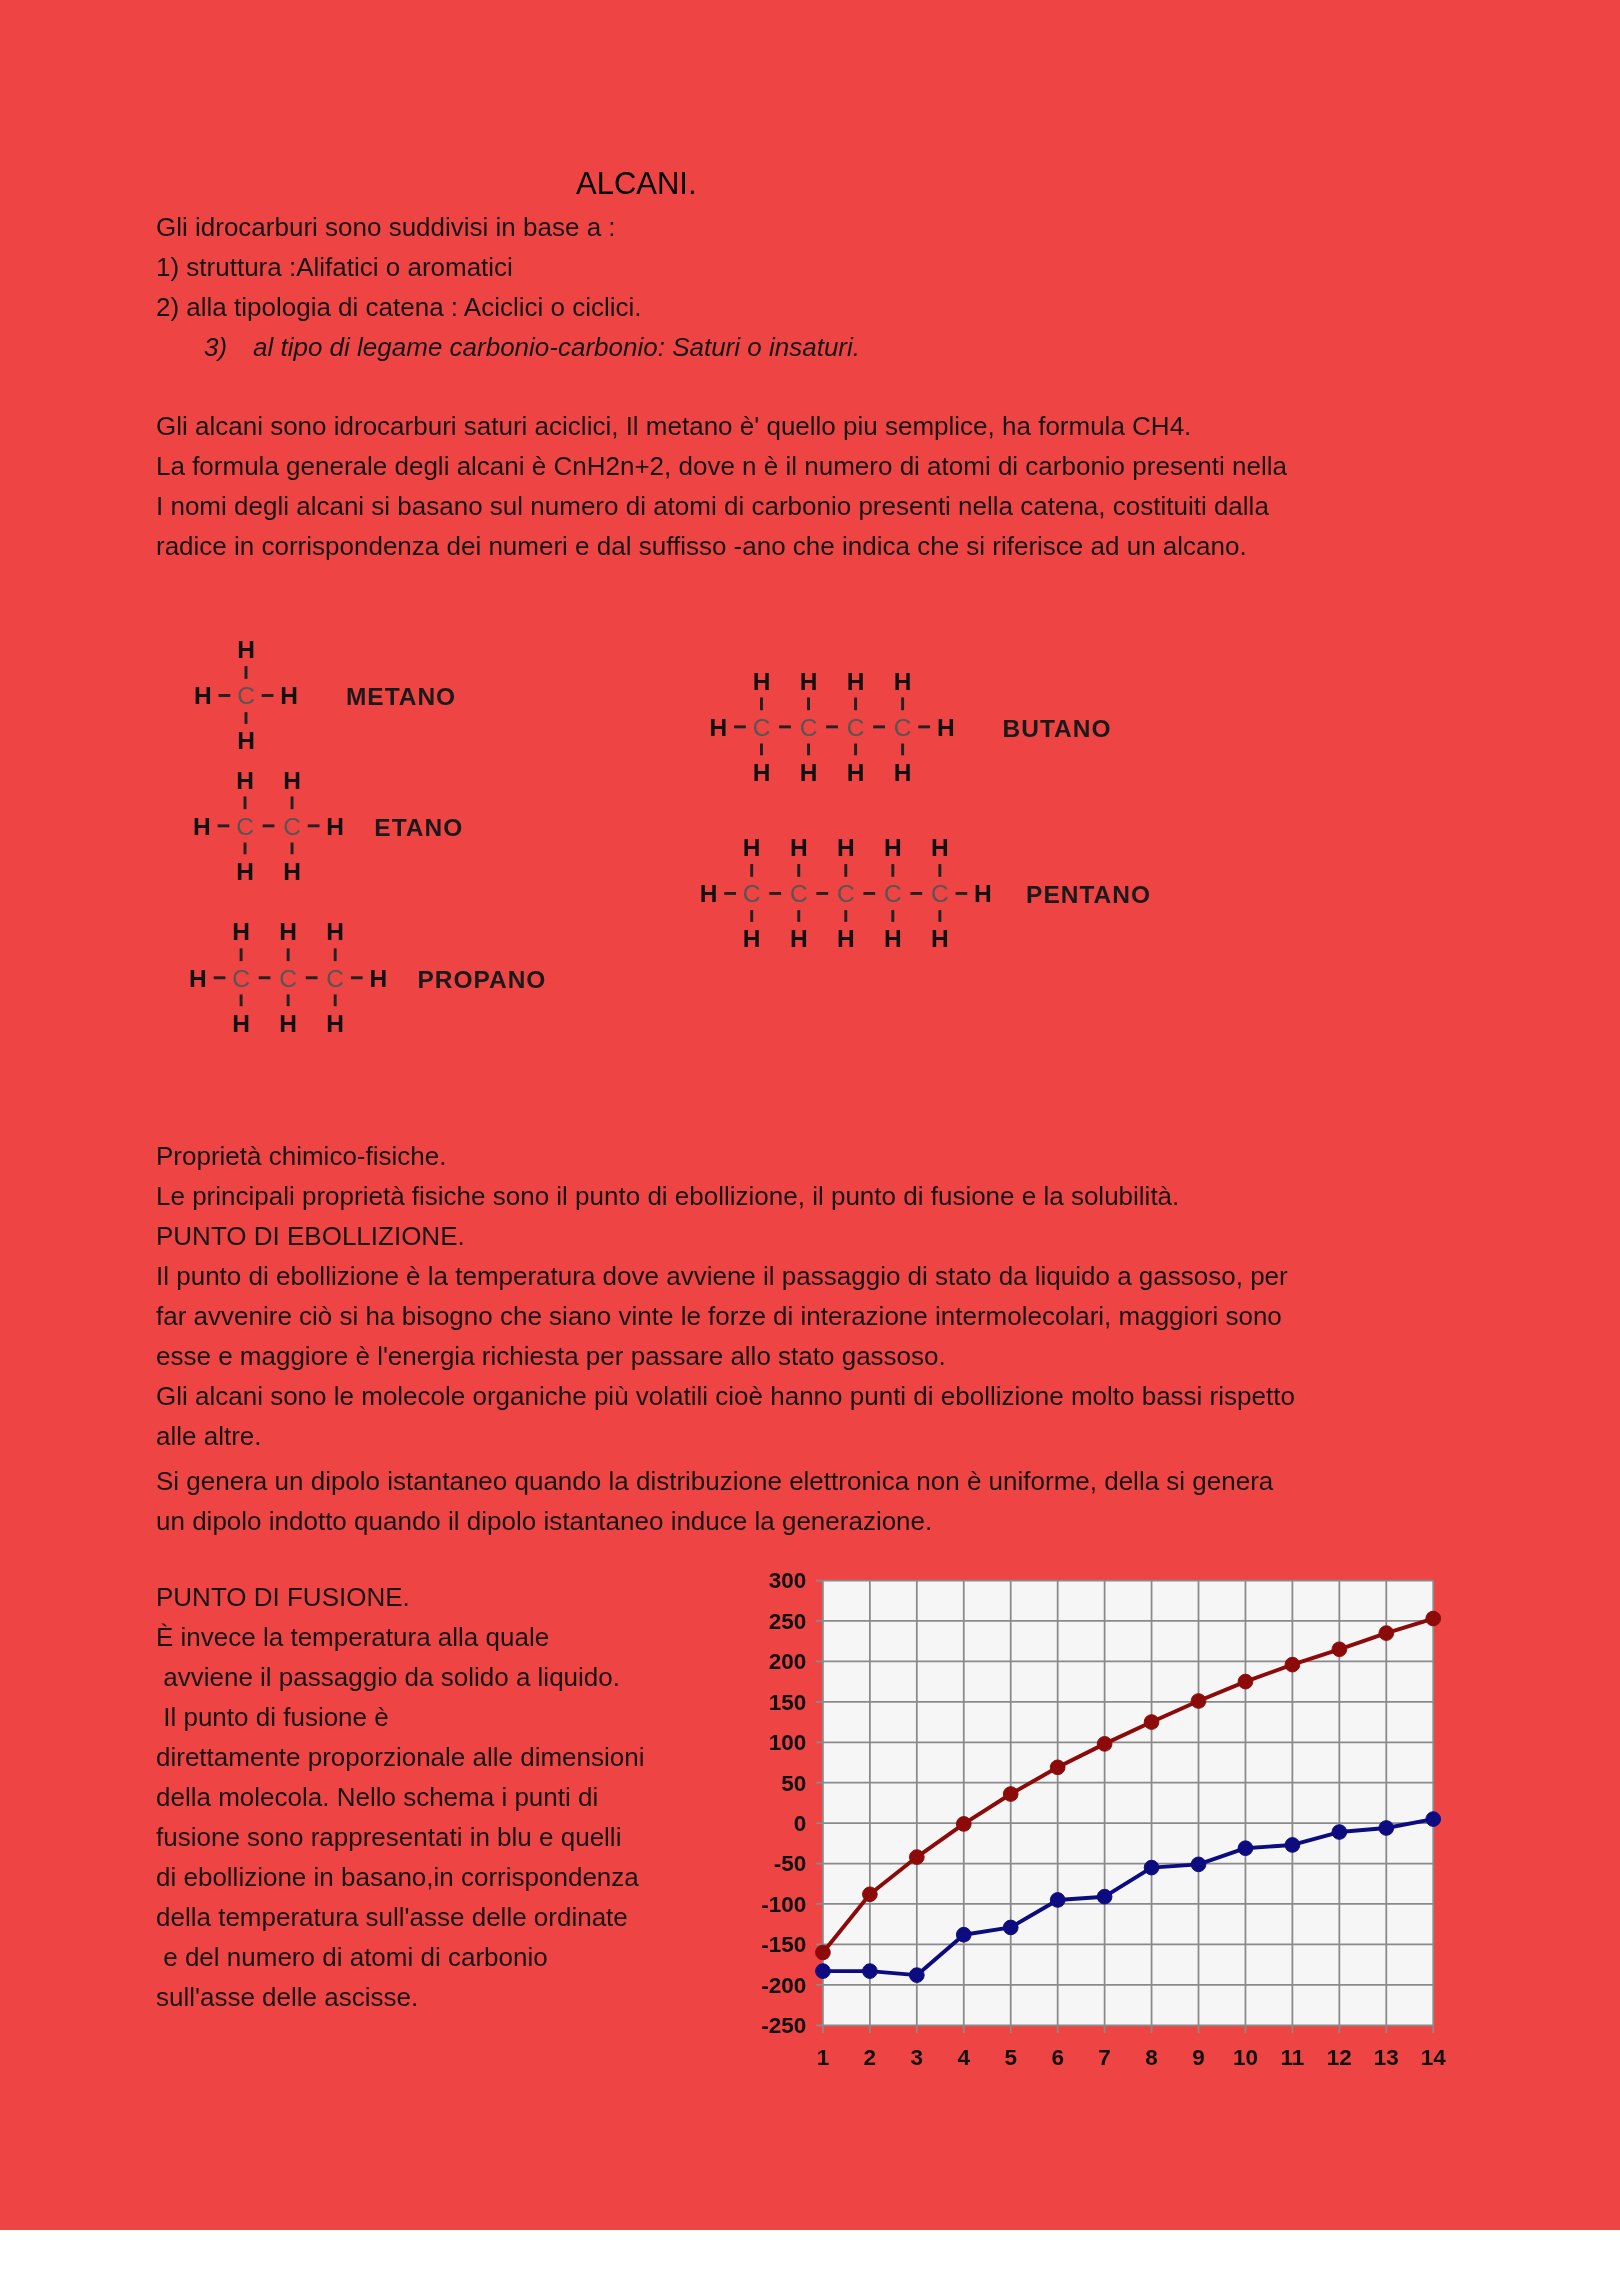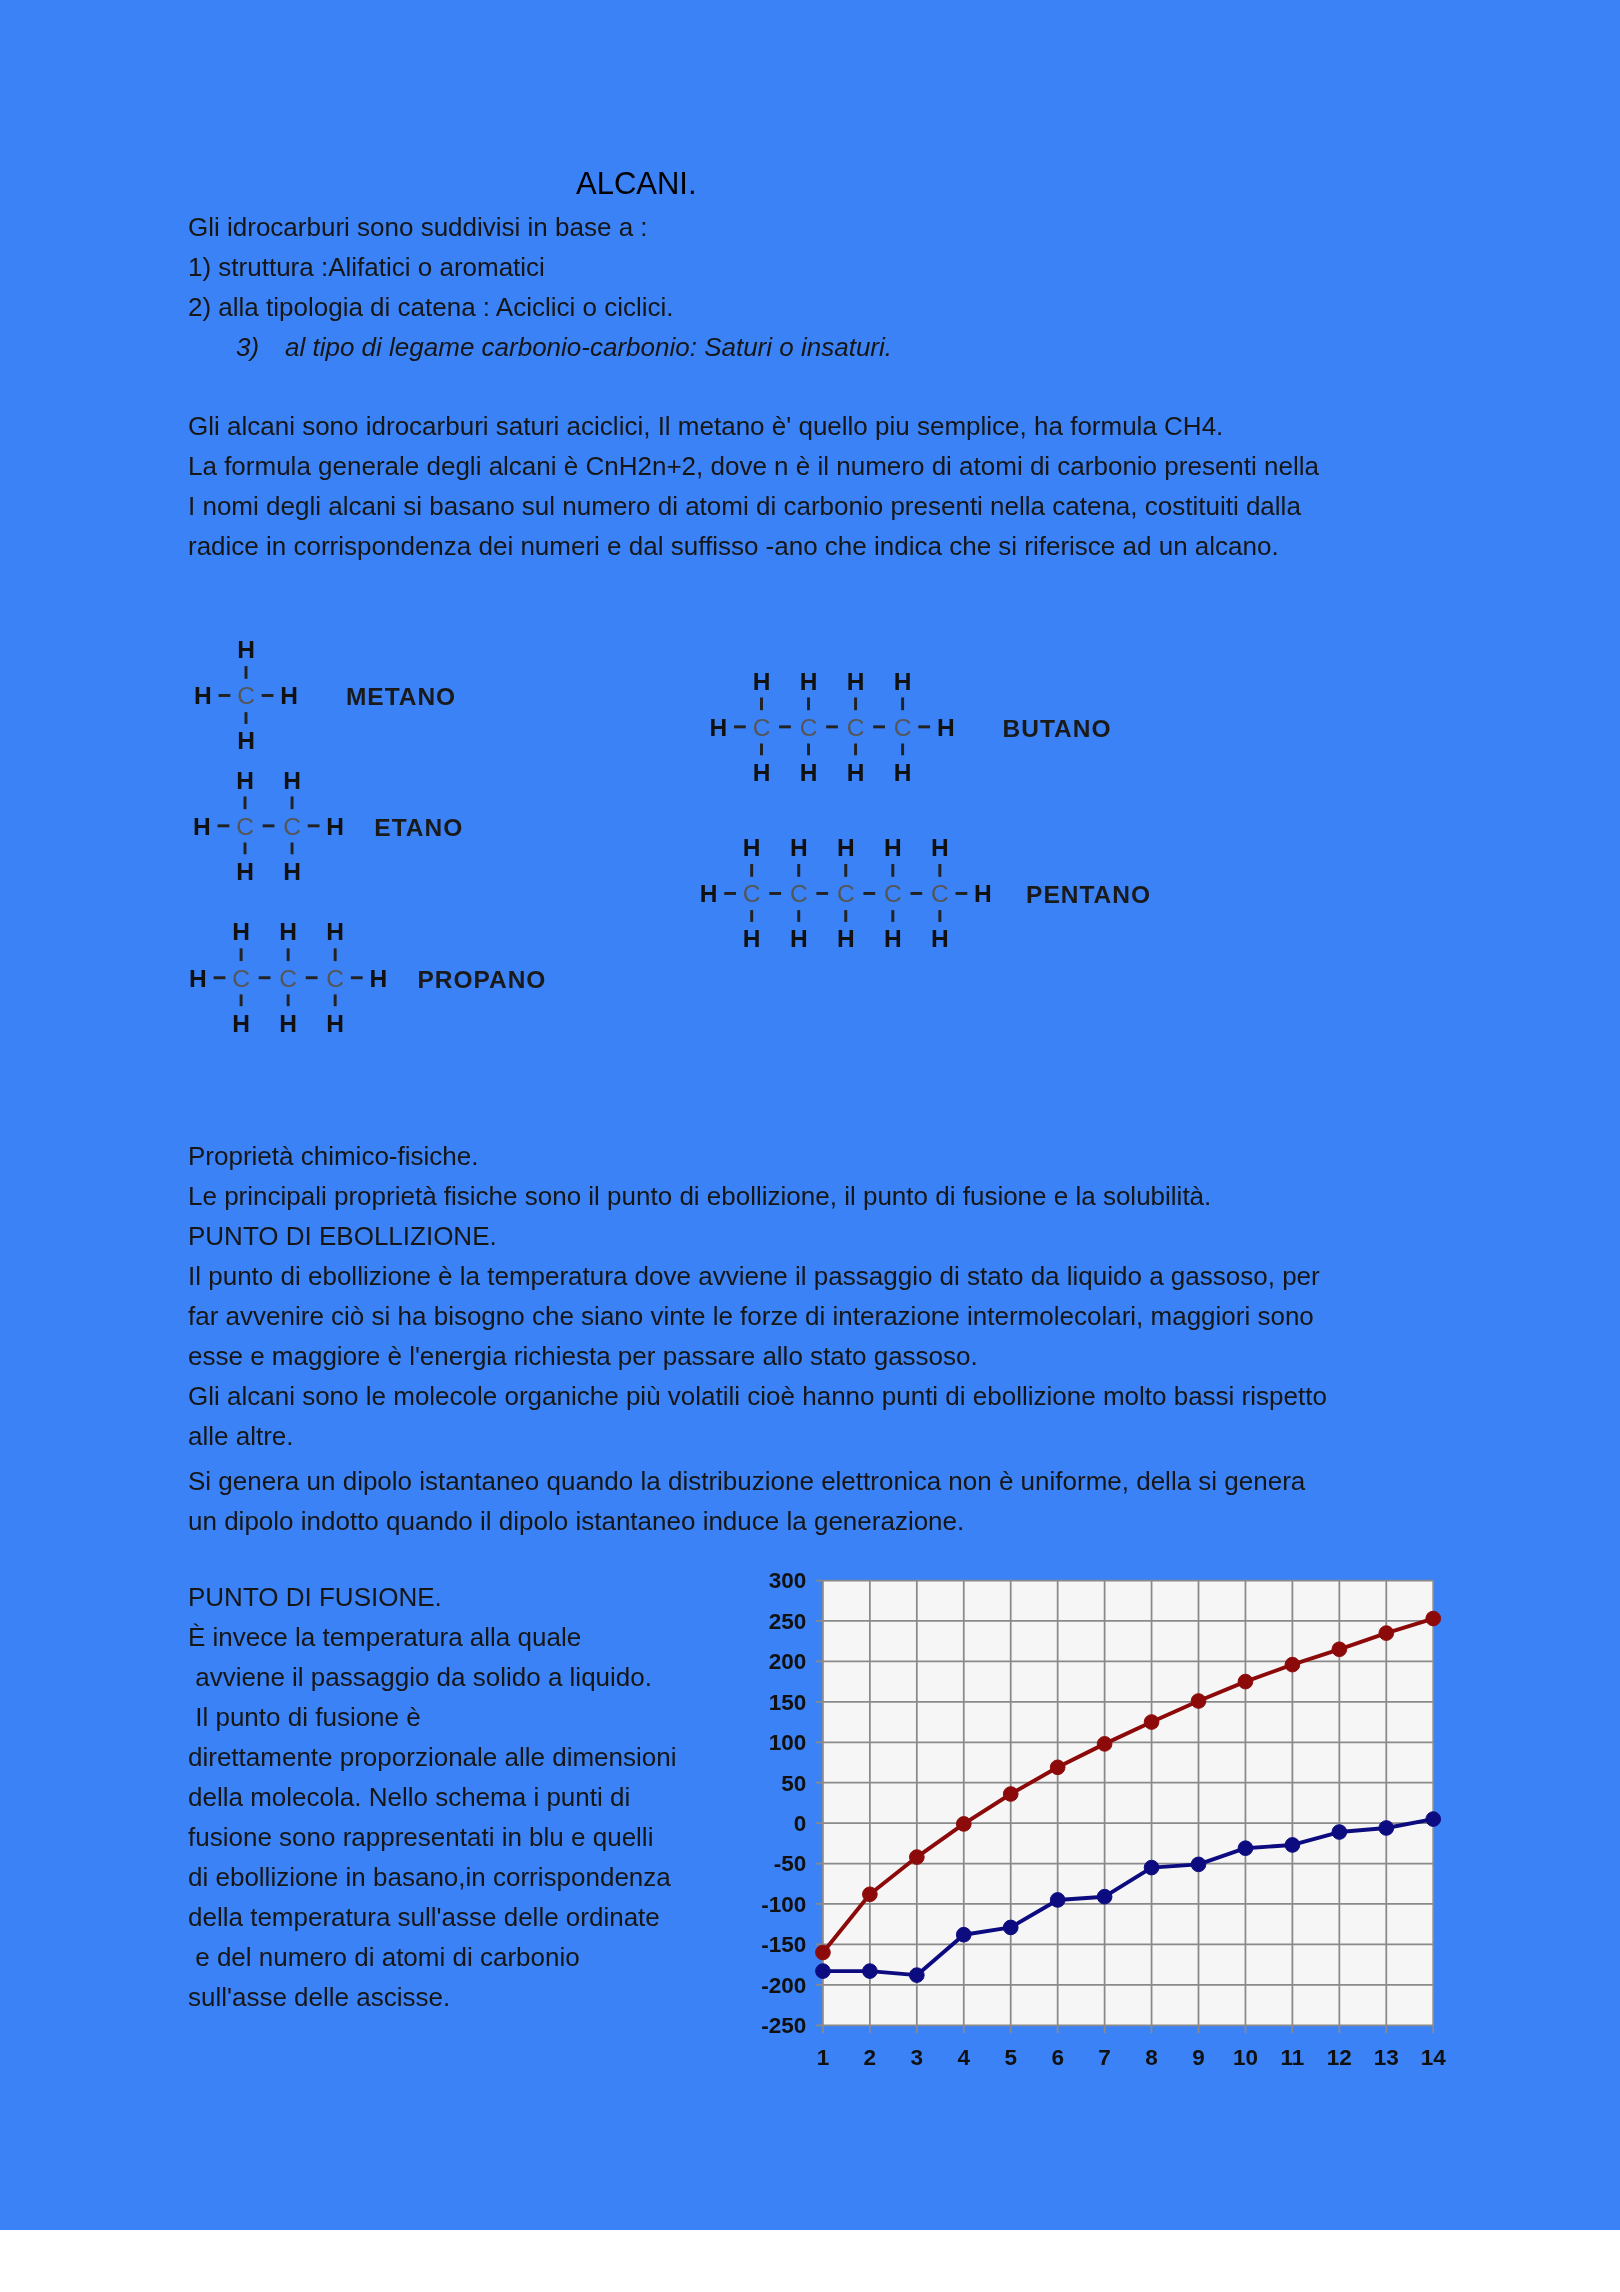--- a/index.html
+++ b/index.html
@@ -1,40 +1,39 @@
 <!DOCTYPE html>
 <html><head>
 <meta charset="utf-8">
 <style>
   html, body { margin: 0; padding: 0; background: #ffffff; }
   .page {
     position: relative;
     width: 1620px;
     height: 2230px;
-    background: #3b82f6;
+    background: #ef4444;
     overflow: hidden;
     color: #141414;
     font-family: "Liberation Sans", sans-serif;
   }
   .title {
     position: absolute;
     left: 576px;
     top: 166px;
     font-size: 31px;
     line-height: 36px;
     white-space: pre;
     color: #000;
   }
   .block {
     position: absolute;
     left: 156px;
     font-size: 26px;
     line-height: 40px;
     color: #161616;
-    margin-left: 32px;
   }
   .block.fusion { line-height: 40px; }
   .line { white-space: pre; display: block; height: 40px; }
   .fusion .line { height: 40px; }
   .line.indented { padding-left: 48px; font-style: italic; }
   .line .num { display: inline-block; width: 49px; }
 
   svg text { font-family: "Liberation Sans", sans-serif; }
   .atom-h { font-weight: bold; font-size: 25px; fill: #111; }
   .atom-c { font-weight: normal; font-size: 25px; fill: #555; }

